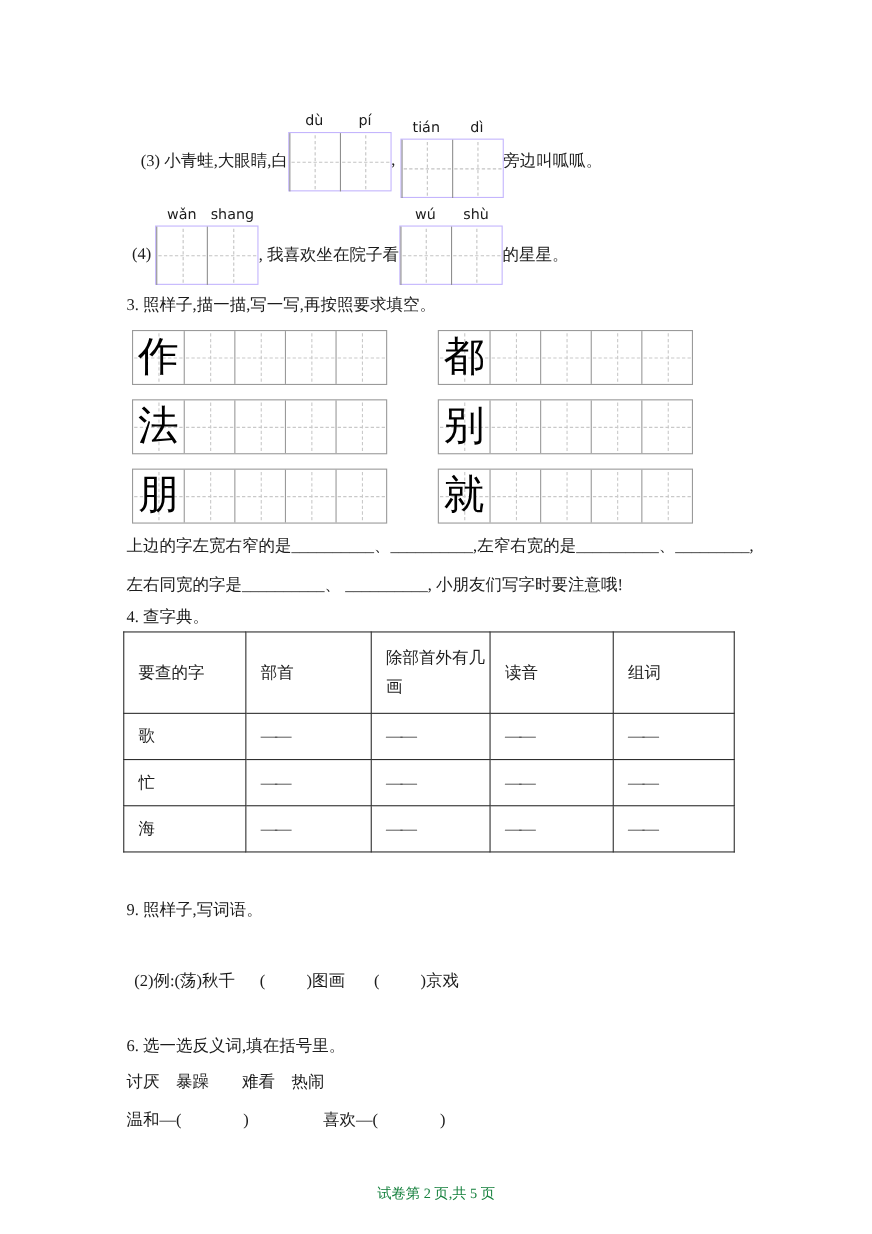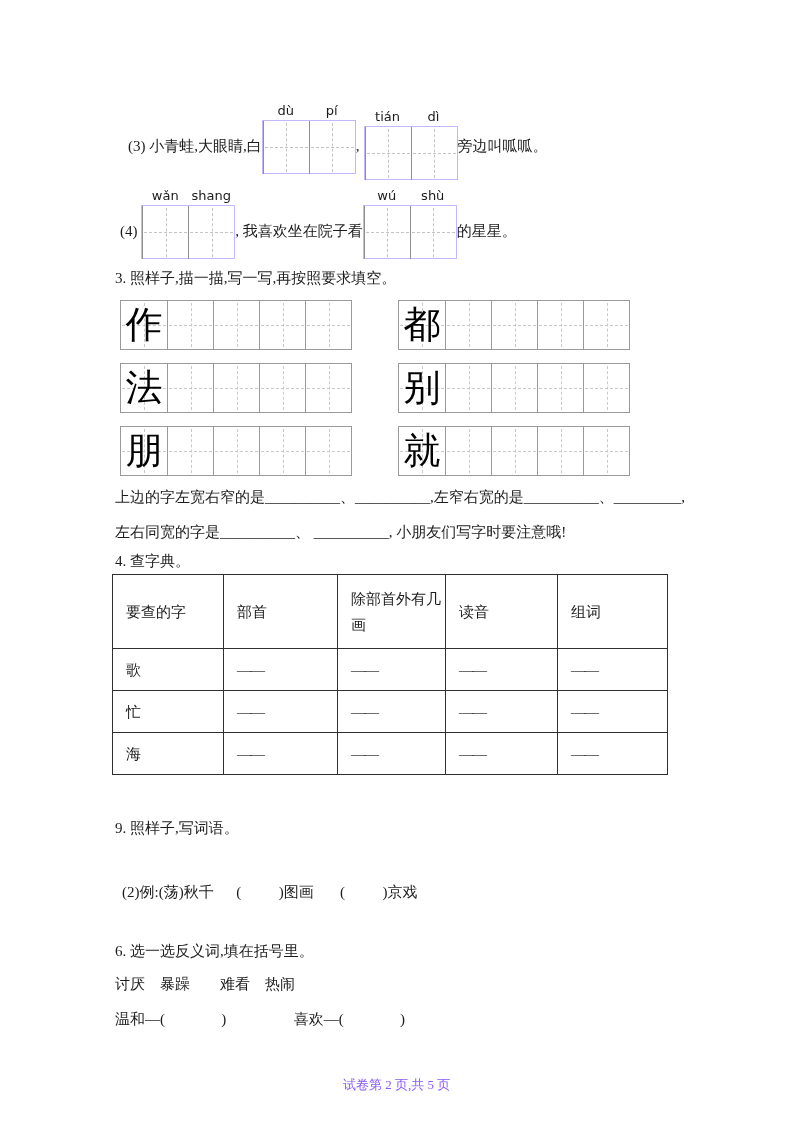--- a/index.html
+++ b/index.html
@@ -34,21 +34,21 @@
 
   
   .dict-table { position:absolute; left:112px; top:574px; border-collapse:collapse; table-layout:fixed;
                 font-size:15px; color:#1c1c1c; }
   .dict-table td { border:1px solid #2f2f2f; vertical-align:middle; padding:0 4px 0 13px; line-height:26px; }
   .dict-table tr.hdr td { height:74px; }
   .dict-table tr.datarow td { height:42px; }
   .blank-dash { letter-spacing:-2px; color:#3a3a3a; }
 
   .footer { position:absolute; top:1076px; left:0; width:100%; text-align:center;
-            font-size:13px; color:#8b5cf6; white-space:pre; }
+            font-size:13px; color:#15803d; white-space:pre; }
 </style>
 </head>
 <body>
 
 <div class="page">
 
   <div class="abs fill-row" style="left:128px; top:119px;">
     <span>(3) 小青蛙,大眼睛,白</span><span class="ppair">
       <span class="plabels">
         <span>dù</span>

